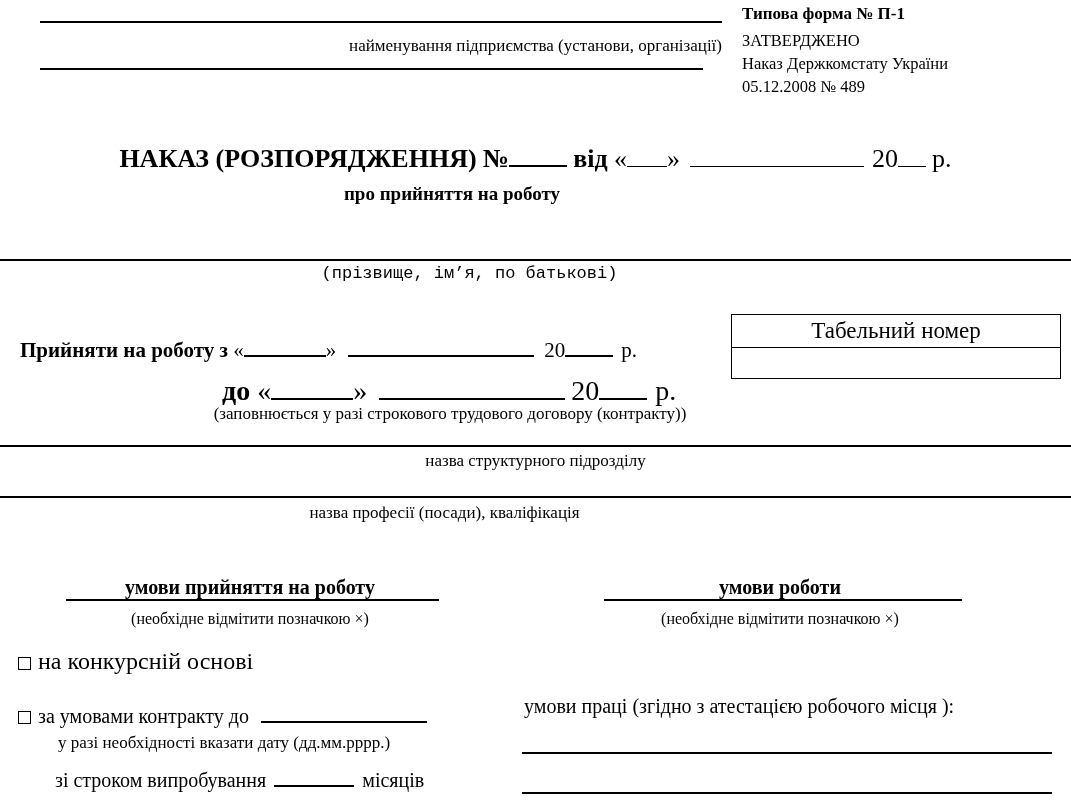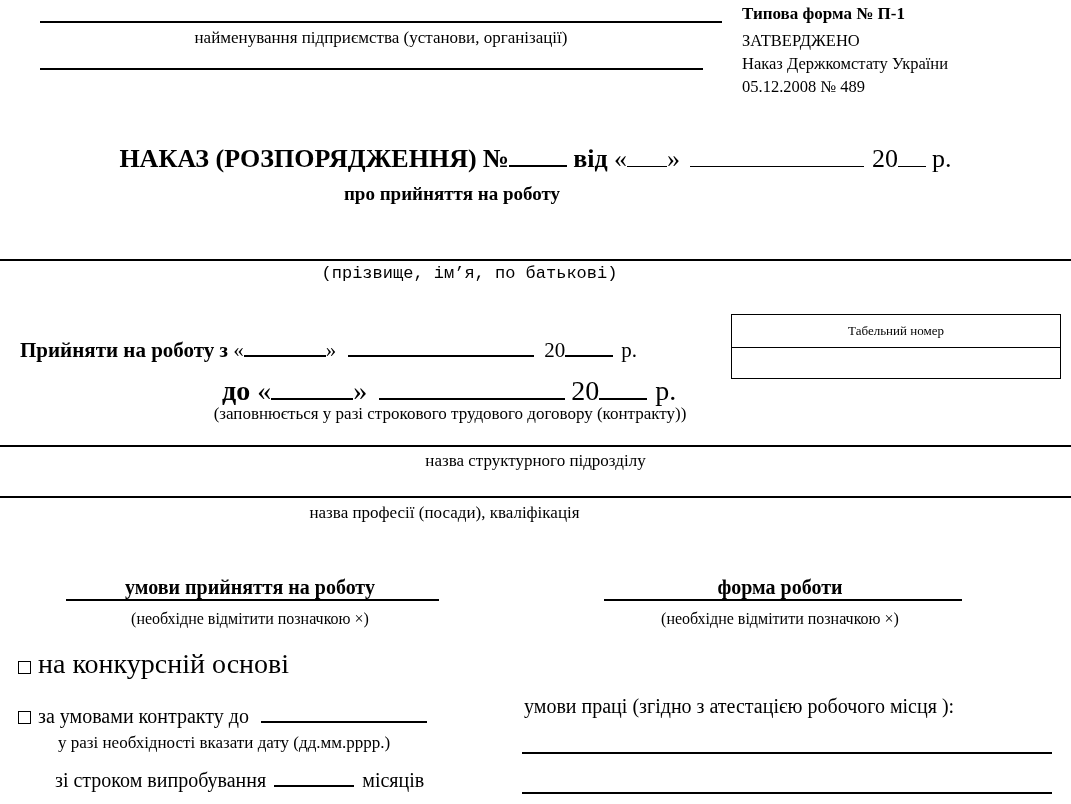--- a/index.html
+++ b/index.html
@@ -54,21 +54,21 @@
     vertical-align: -1px;
     margin-right: 7px;
     background: #fff;
     box-sizing: border-box;
   }
 
   
   #hdr-rule-1 { left: 40px;  top: 21px;  width: 682px; }
   #hdr-rule-2 { left: 40px;  top: 68px;  width: 663px; }
   #hdr-caption {
-    left: 40px; top: 28px; width: 682px;
+    left: 40px; top: 36px; width: 682px; text-align: right;
   }
 
   #form-code {
     position: absolute;
     left: 742px; top: 4px;
     font-size: 17px;
     font-weight: bold;
     white-space: nowrap;
   }
   #approve-block {
@@ -138,21 +138,21 @@
   #tabel-table {
     position: absolute;
     left: 731px; top: 314px;
     width: 330px;
     border-collapse: collapse;
   }
   #tabel-table td {
     border: 1.4px solid #000;
     height: 28px;
     text-align: center;
-    font-size: 13px;
+    font-size: 23px;
     padding: 2px 4px;
   }
   #tabel-table td.val { height: 26px; }
 
   
   #sub-rule { left: 0; top: 445px; width: 1071px; }
   #sub-caption { left: 0; top: 451px; width: 1071px; }
   #prof-rule { left: 0; top: 496px; width: 1071px; }
   #prof-caption { left: 0; top: 503px; width: 889px; }
 
@@ -177,21 +177,21 @@
   #lh-sub   { left: 60px;  top: 610px; width: 380px; }
 
   #rh-head  { left: 600px; top: 576px; width: 360px; }
   #rh-rule  { left: 604px; top: 599px; width: 358px; }
   #rh-sub   { left: 600px; top: 610px; width: 360px; }
 
   
   #li-1 {
     position: absolute;
     left: 18px; top: 648px;
-    font-size: 28px;
+    font-size: 24px;
     white-space: nowrap;
   }
   #li-2 {
     position: absolute;
     left: 18px; top: 700px;
     font-size: 20px;
     white-space: nowrap;
   }
   #li-2-note {
     position: absolute;
@@ -291,21 +291,21 @@
   <div id="li-2">
     <span class="cbox"></span><span>за умовами контракту до</span><span class="blank" style="width:166px;height:21px;margin-left:12px;"></span>
   </div>
 
   <div id="li-2-note">у разі необхідності вказати дату (дд.мм.рррр.)</div>
 
   <div id="li-3">
     <span>зі строком випробування</span><span class="blank" style="width:80px;height:21px;margin-left:8px;"></span><span style="margin-left:8px;">місяців</span>
   </div>
 
-  <div class="col-head" id="rh-head">форма роботи</div>
+  <div class="col-head" id="rh-head">умови роботи</div>
   <div class="col-head-rule" id="rh-rule"></div>
   <div class="col-subcap" id="rh-sub">(необхідне відмітити позначкою ×)</div>
 
 
   <div id="ri-2">умови праці (згідно з атестацією робочого місця ):</div>
 
   <div class="rule-thin" id="ri-blank-1"></div>
   <div class="rule-thin" id="ri-blank-2"></div>
 
 </div>

